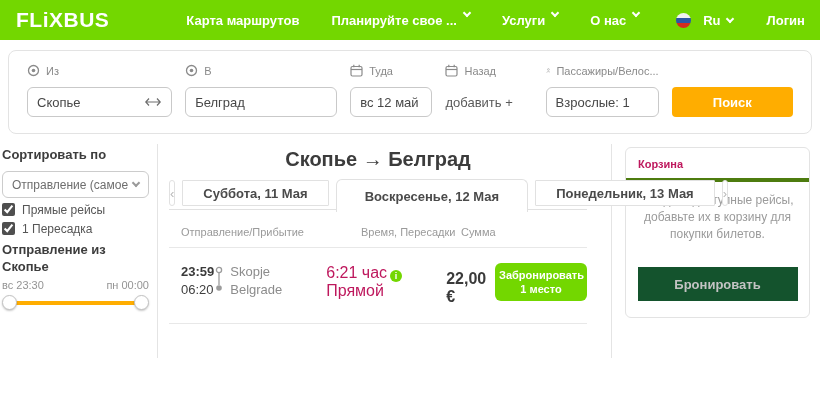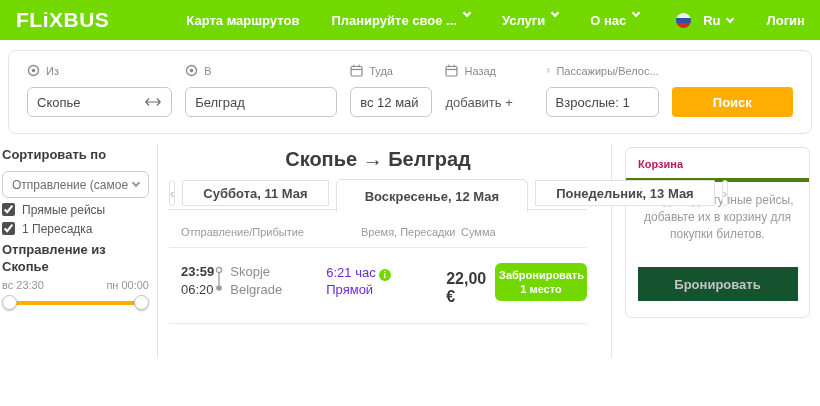--- a/index.html
+++ b/index.html
@@ -68,21 +68,21 @@
          cursor:pointer; white-space:nowrap; z-index:1; }
   .tab.active { font-size:13px; height:33px; margin-bottom:0; border-radius:6px 6px 0 0; border-bottom:none;
                 padding:0 28px; z-index:2; }
   .thead { display:flex; font-size:11px; color:#9a9a9a; padding:14px 0 9px 12px; border-bottom:1px solid #e8e8e8; }
   .thc1 { width:180px; } .thc2 { width:100px; }
   .trow { display:flex; align-items:flex-start; padding:15px 0 17px 12px; border-bottom:1px solid #e8e8e8; }
   .tc-time { width:40px; font-size:13px; line-height:18px; }
   .t-dep { font-weight:700; color:#3a3a3a; } .t-arr { color:#404040; }
   .tc-route { width:20px; padding-top:2px; }
   .tc-city { width:120px; font-size:13px; color:#8c8c8c; line-height:18px; }
-  .tc-dur { width:100px; font-size:13px; color:#6d28d9; line-height:17px; padding-top:1px; }
+  .tc-dur { width:100px; font-size:16px; color:#be185d; line-height:17px; padding-top:1px; }
   .infoicon { display:inline-block; width:12px; height:12px; border-radius:50%; background:#73d700;
               color:#fff; font-size:9px; font-weight:700; line-height:12px; text-align:center;
               vertical-align:-1px; margin-left:3px; cursor:pointer; }
   .infoicon::after { content:"i"; }
   .tc-price { width:61px; font-size:16px; font-weight:700; color:#3a3a3a; padding-top:7px;margin-left:40px; }
   .bookbtn { width:92px; background:#73d700; color:#fff; border:none; border-radius:6px;
              font-size:11px; font-weight:700; line-height:14px; padding:5px 4px; cursor:pointer;
              font-family:"Liberation Sans",sans-serif; }
   
   .cart { border:1px solid #e3e3e3; border-radius:6px; background:#fff; margin:3px 10px 0 13px; padding-bottom:16px; }

